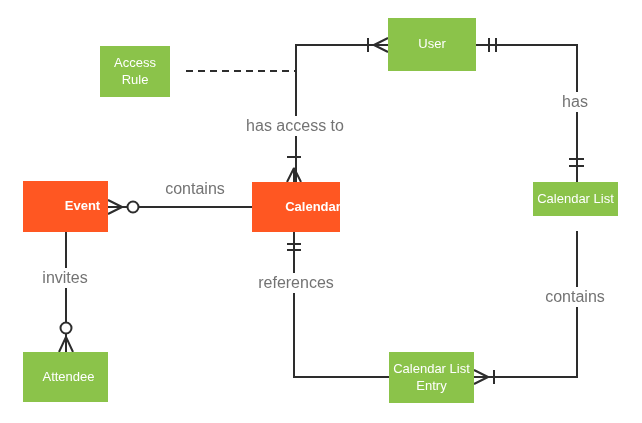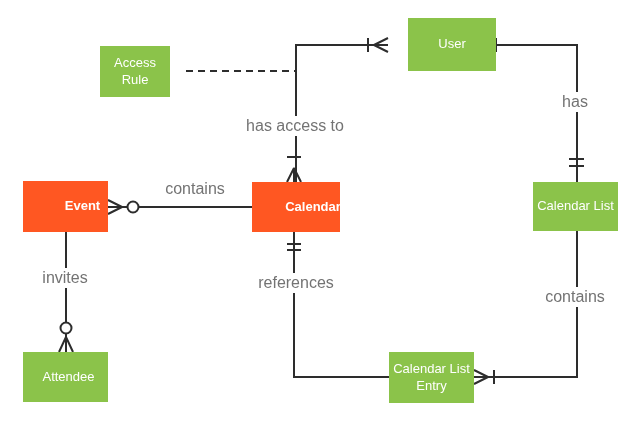--- a/index.html
+++ b/index.html
@@ -52,24 +52,24 @@
     z-index: 3;
     transform: translate(-50%, -50%);
     background: #ffffff;
     color: #737373;
     font-size: 16px;
     white-space: nowrap;
     padding: 1px 4px;
   }
   
   #ent-access-rule         { left: 100px; top: 46px;  width: 70px; height: 51px; }
-  #ent-user                { left: 388px; top: 18px;  width: 88px; height: 53px; margin-left: 20px; }
+  #ent-user                { left: 388px; top: 18px;  width: 88px; height: 53px; }
   #ent-event               { left: 23px;  top: 181px; width: 85px; height: 51px; }
   #ent-calendar            { left: 252px; top: 182px; width: 88px; height: 50px; }
-  #ent-calendar-list       { left: 533px; top: 182px; width: 85px; height: 49px; }
+  #ent-calendar-list       { left: 533px; top: 182px; width: 85px; height: 34px; }
   #ent-attendee            { left: 23px;  top: 352px; width: 85px; height: 50px; }
   #ent-calendar-list-entry { left: 389px; top: 352px; width: 85px; height: 51px; }
   
   #lbl-has-access-to { left: 295px; top: 126px; }
   #lbl-has           { left: 575px; top: 102px; }
   #lbl-contains-ec   { left: 195px; top: 189px; }
   #lbl-invites       { left: 65px;  top: 278px; }
   #lbl-references    { left: 296px; top: 283px; }
   #lbl-contains-cl   { left: 575px; top: 297px; }
 </style>

